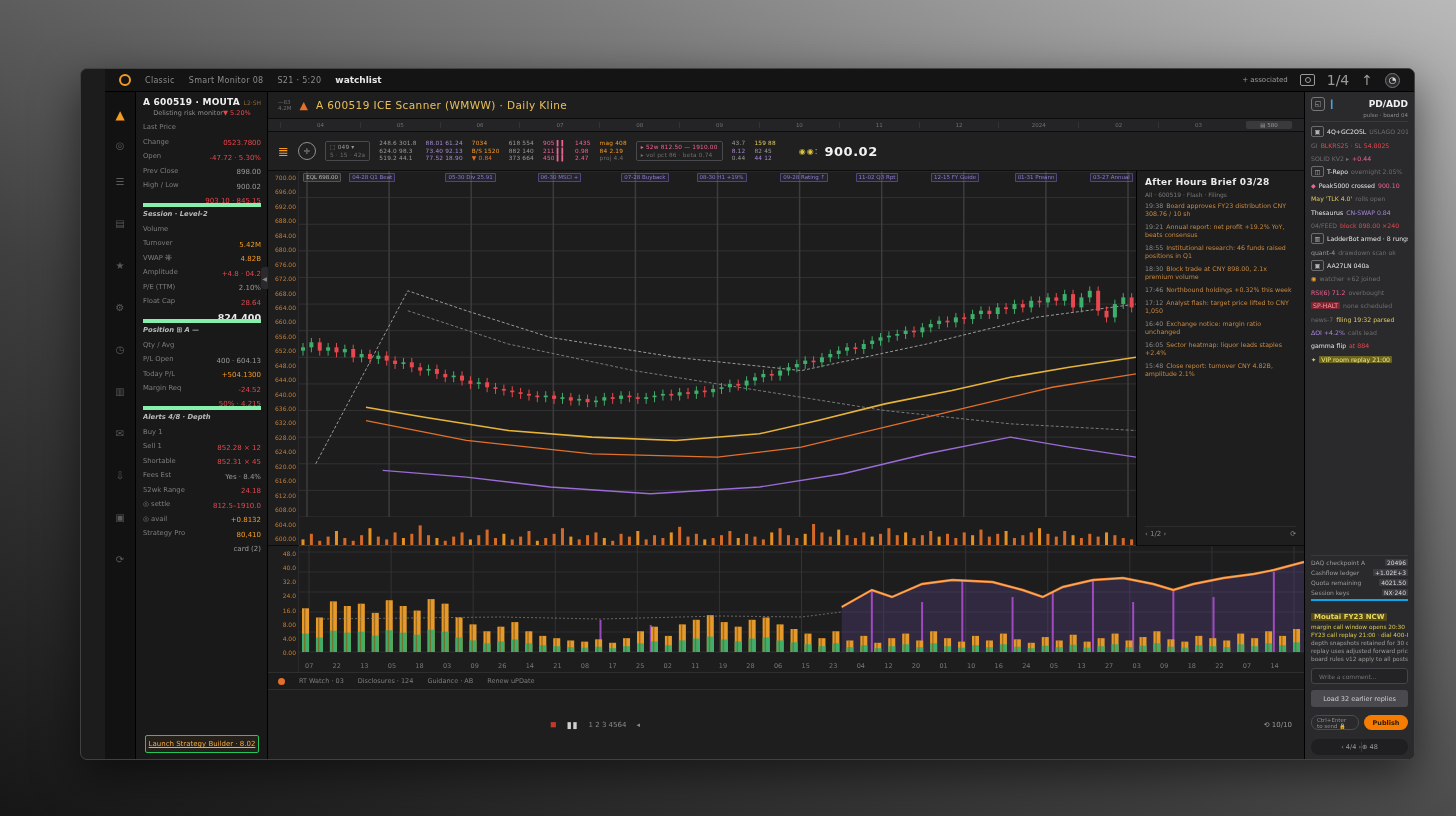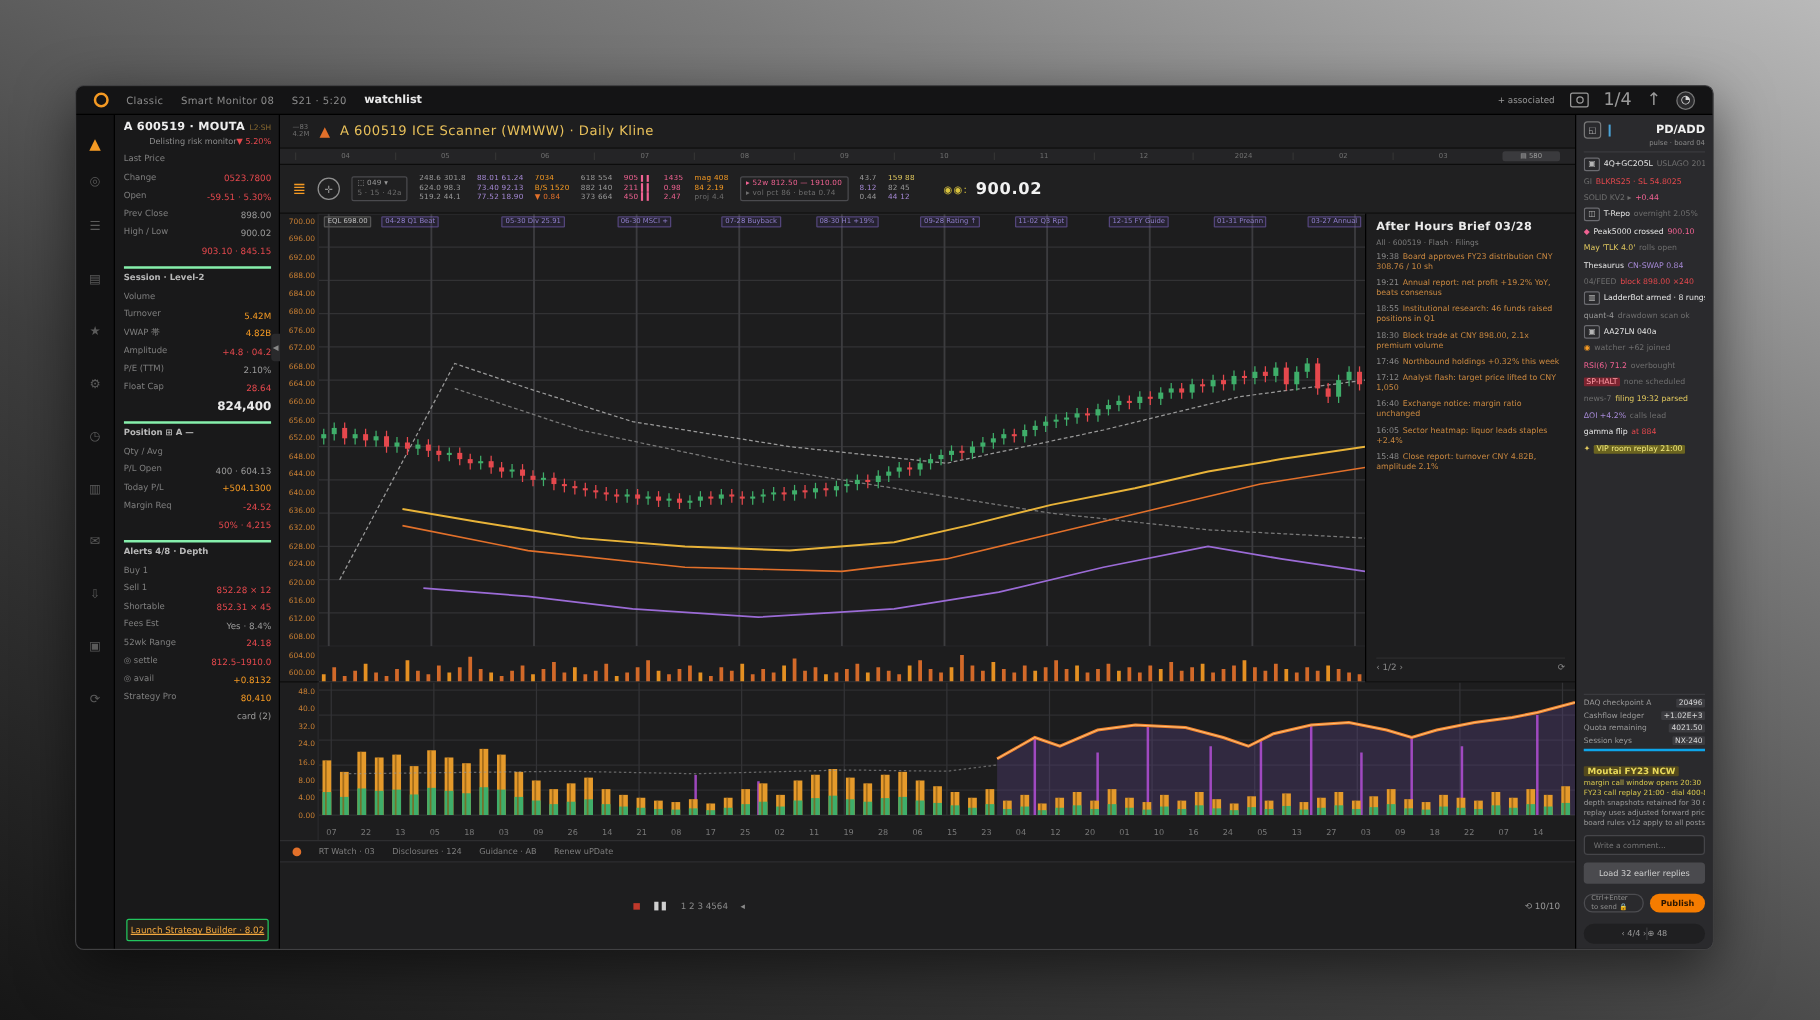--- a/index.html
+++ b/index.html
@@ -3,24 +3,24 @@
 <meta charset="utf-8">
 <style>
   html,body{margin:0;padding:0;}
   body{
     width:1456px;height:816px;overflow:hidden;
     background:linear-gradient(205deg,#b9b9b9 0%,#7c7c7c 28%,#3f3f3f 62%,#161616 100%);
     font-family:"DejaVu Sans",sans-serif;
     -webkit-font-smoothing:antialiased;
   }
   #app{
-    position:absolute;left:60px;top:68px;width:1309px;height:690px;
+    position:absolute;left:80px;top:68px;width:1309px;height:690px;
     background:#1c1c1d;border:1px solid #414143;border-radius:7px;
     box-shadow:0 14px 45px rgba(0,0,0,.55);overflow:hidden;
-    display:flex;flex-direction:column;
+    display:flex;flex-direction:column;padding-left:24px;
   }
   
   .topbar{height:22px;background:#141415;border-bottom:1px solid #000;
     display:flex;align-items:center;gap:14px;padding:0 14px;flex:0 0 auto;}
   .logo-ring{width:12px;height:12px;border:2px solid #f59a23;border-radius:50%;box-sizing:border-box;}
   .tb-item{font-size:8px;color:#8b8b8b;letter-spacing:.3px;white-space:nowrap;}
   .tb-strong{font-size:9px;color:#e8e8e8;font-weight:bold;}
   .tb-right{margin-left:auto;display:flex;align-items:center;gap:12px;}
   .tb-ic{font-size:14px;color:#9a9a9a;}
   .cam{width:13px;height:10px;border:1px solid #9a9a9a;border-radius:2px;position:relative;}
@@ -34,27 +34,27 @@
     align-items:center;padding-top:8px;gap:0;flex:0 0 auto;}
   .rail .ric{height:42px;display:flex;align-items:center;justify-content:center;width:100%;
     color:#5a5a5a;font-size:10px;}
   .rail .ric.first{color:#f59a23;font-size:12px;height:30px;}
   .rail .ric.second{height:30px;}
   
   .sidebar{width:132px;background:#19191a;border-right:1px solid #000;flex:0 0 auto;
     display:flex;flex-direction:column;padding:5px 6px 4px 7px;box-sizing:border-box;position:relative;}
   .sb-title{font-size:9px;font-weight:bold;color:#efefef;letter-spacing:.2px;white-space:nowrap;overflow:hidden;}
   .sb-tag{font-size:6px;color:#8a6a2f;}
-  .sb-sub{font-size:6.5px;color:#8c8c8c;margin-top:2px;display:flex;justify-content:flex-end;}
+  .sb-sub{font-size:6.5px;color:#8c8c8c;margin-top:2px;display:flex;justify-content:center;}
   .sb-rows{flex:1;margin-top:3px;display:flex;flex-direction:column;overflow:hidden;}
   .sb-row{display:flex;justify-content:space-between;align-items:center;height:14.5px;flex:0 0 auto;}
   .sb-row .l{font-size:6.8px;color:#7e7e7e;white-space:nowrap;overflow:hidden;max-width:62px;}
   .sb-row .v{font-size:7px;white-space:nowrap;margin-top:32px;}
   .sb-sect{height:15px;display:flex;align-items:center;font-size:6.8px;color:#b9b9b9;font-weight:bold;
-    border-top:2px solid #86efac;margin-top:20px;}
+    border-top:4px solid #86efac;margin-top:10px;font-style:italic;}
   .sb-big .v{font-size:9.5px;font-weight:bold;color:#eaeaea;}
   .sb-btn{margin:4px 2px 2px;height:16px;border:1px solid #22c55e;border-radius:2px;color:#f5a93f;
     font-size:7px;display:flex;align-items:center;justify-content:center;background:rgba(245,154,35,.06);text-decoration:underline;}
   .sb-collapse{position:absolute;right:-1px;top:175px;width:7px;height:22px;background:#2a2a2c;
     color:#888;font-size:6px;display:flex;align-items:center;justify-content:center;border-radius:3px 0 0 3px;}
   
   .center{width:1036px;display:flex;flex-direction:column;flex:0 0 auto;background:#1e1e1f;min-width:0;}
   .m-header{height:26px;display:flex;align-items:center;gap:8px;padding:0 10px;border-bottom:1px solid #0c0c0c;}
   .mh-mini{display:flex;flex-direction:column;font-size:5.5px;color:#6e6e6e;line-height:6.5px;}
   .warn-tri{color:#e2702a;font-size:11px;}
@@ -199,21 +199,21 @@
         <span>Delisting risk monitor</span>
         <span class="c-r">▼ 5.20%</span>
       </div>
       <div class="sb-rows" id="sb-rows">
           <div class="sb-row">
             <span class="l">Last Price</span>
             <span class="v c-r">0523.7800</span>
           </div>
           <div class="sb-row">
             <span class="l">Change</span>
-            <span class="v c-r">-59.51 · 5.30%</span>
+            <span class="v c-r">-47.72 · 5.30%</span>
           </div>
           <div class="sb-row">
             <span class="l">Open</span>
             <span class="v c-g">898.00</span>
           </div>
           <div class="sb-row">
             <span class="l">Prev Close</span>
             <span class="v c-g">900.02</span>
           </div>
           <div class="sb-row">

